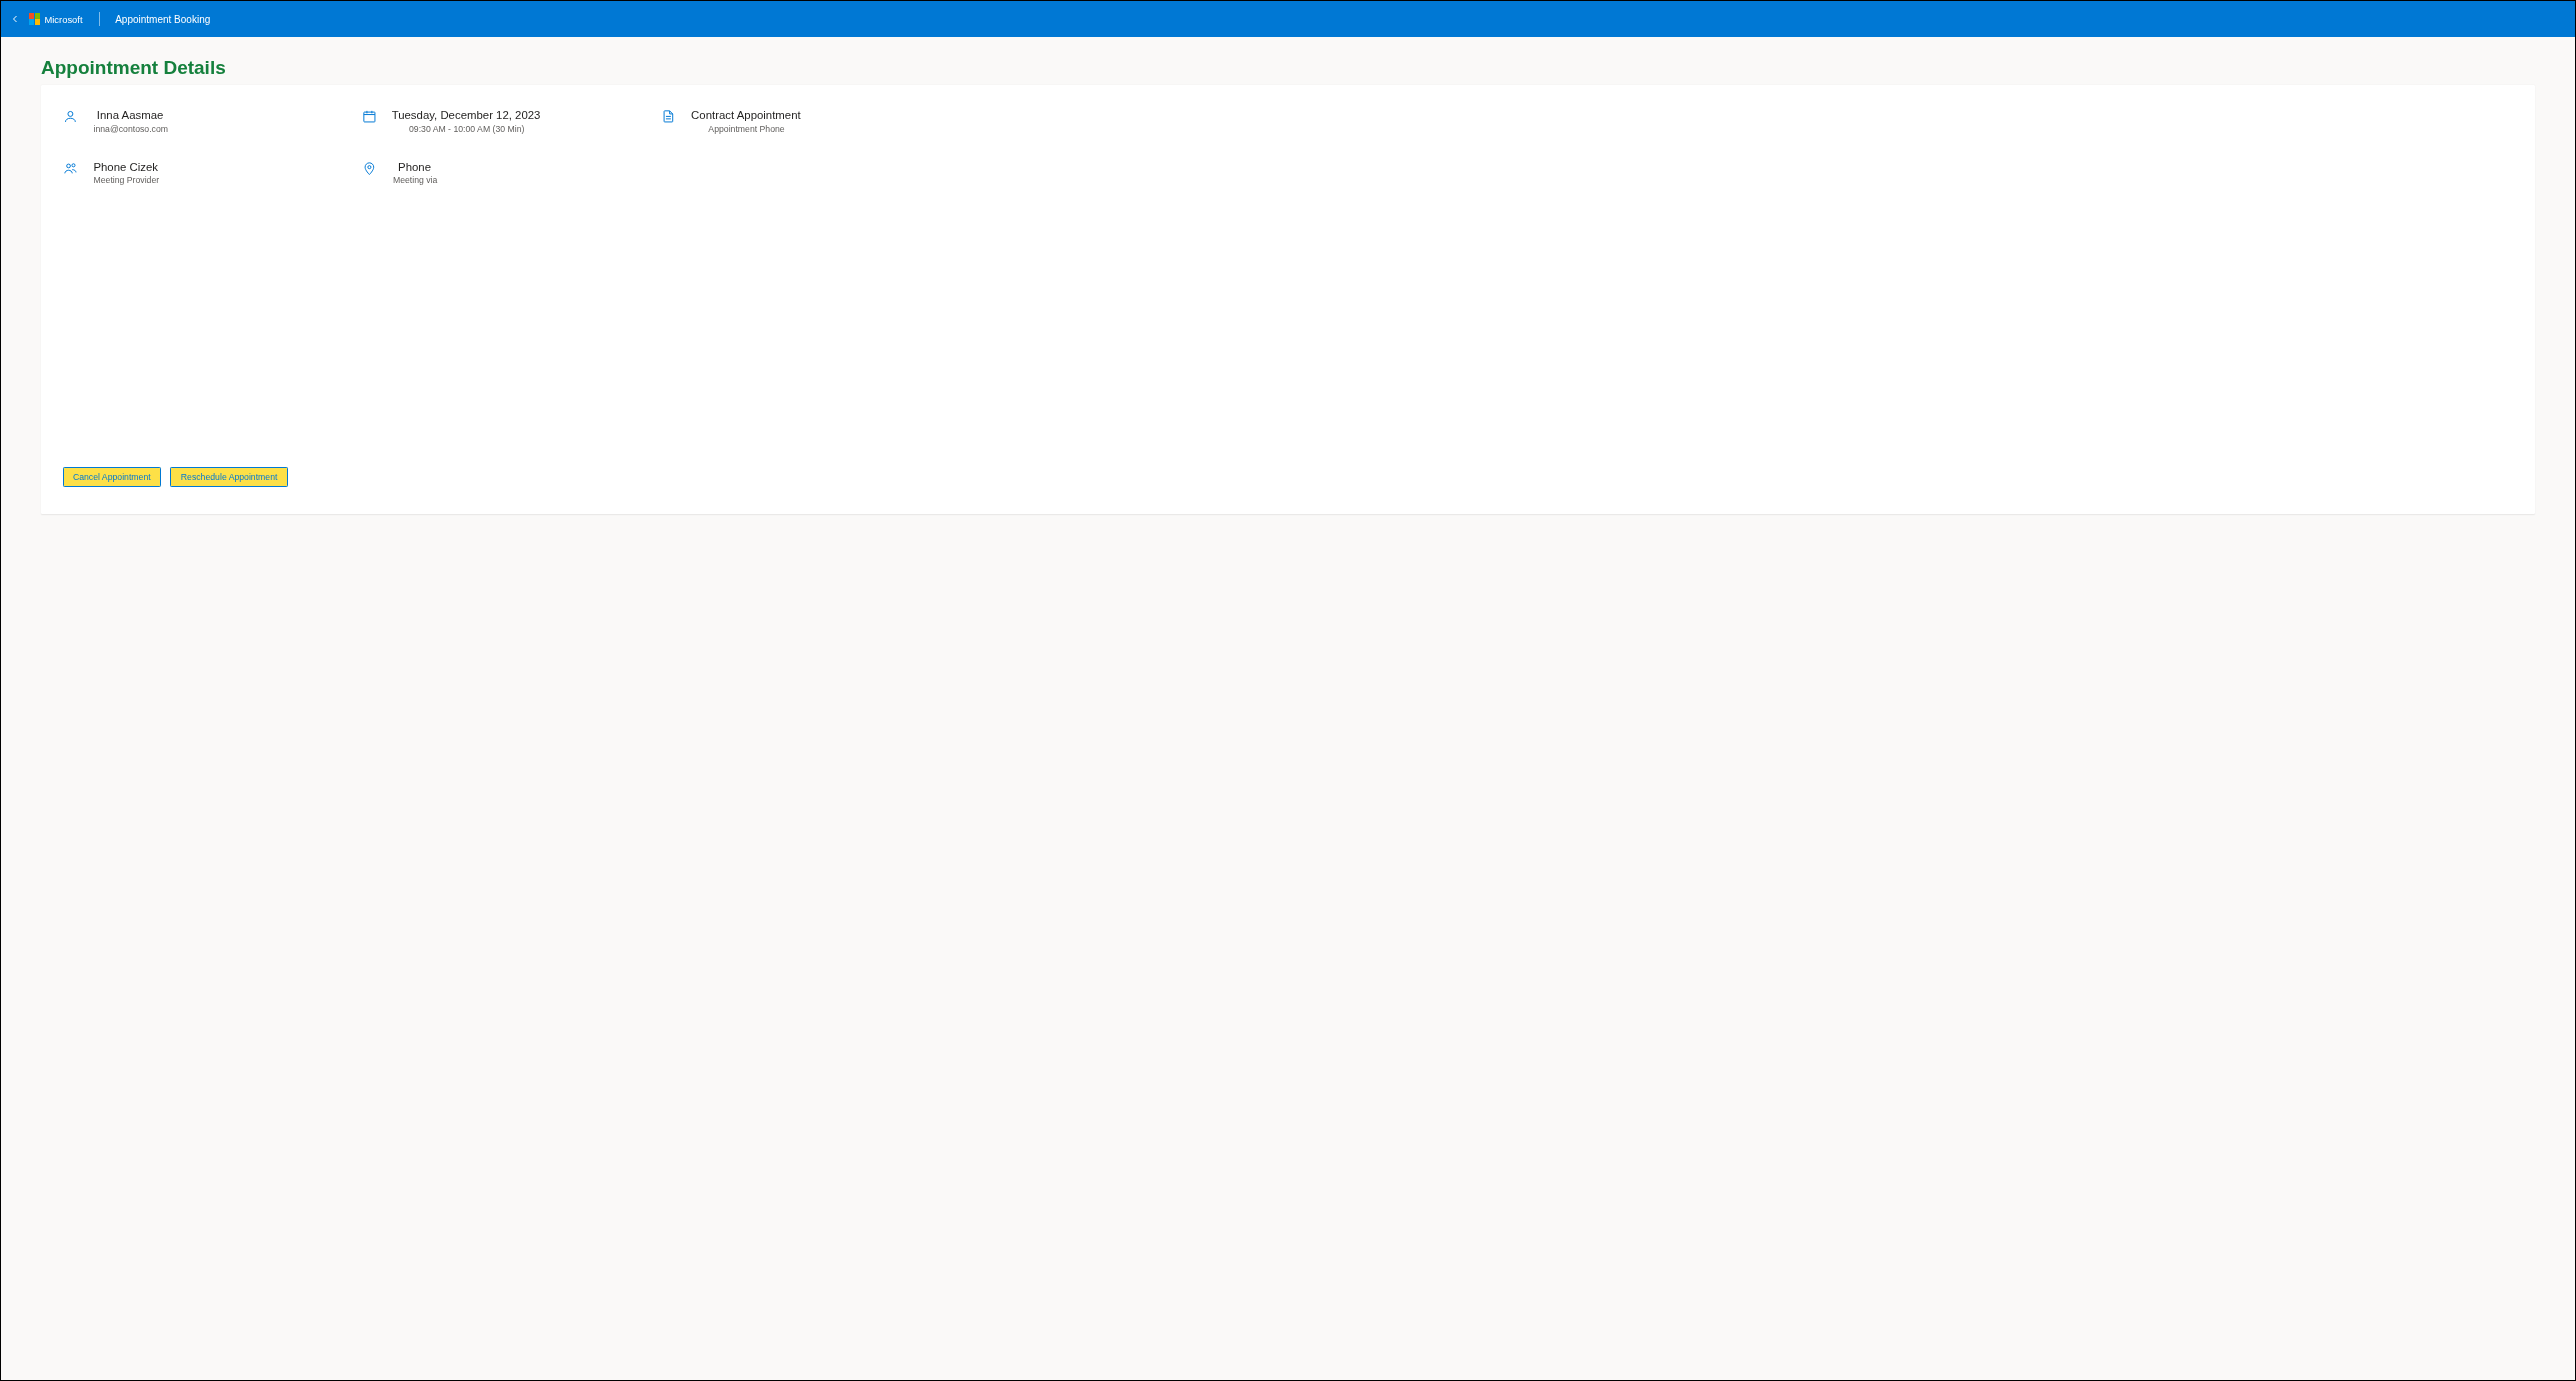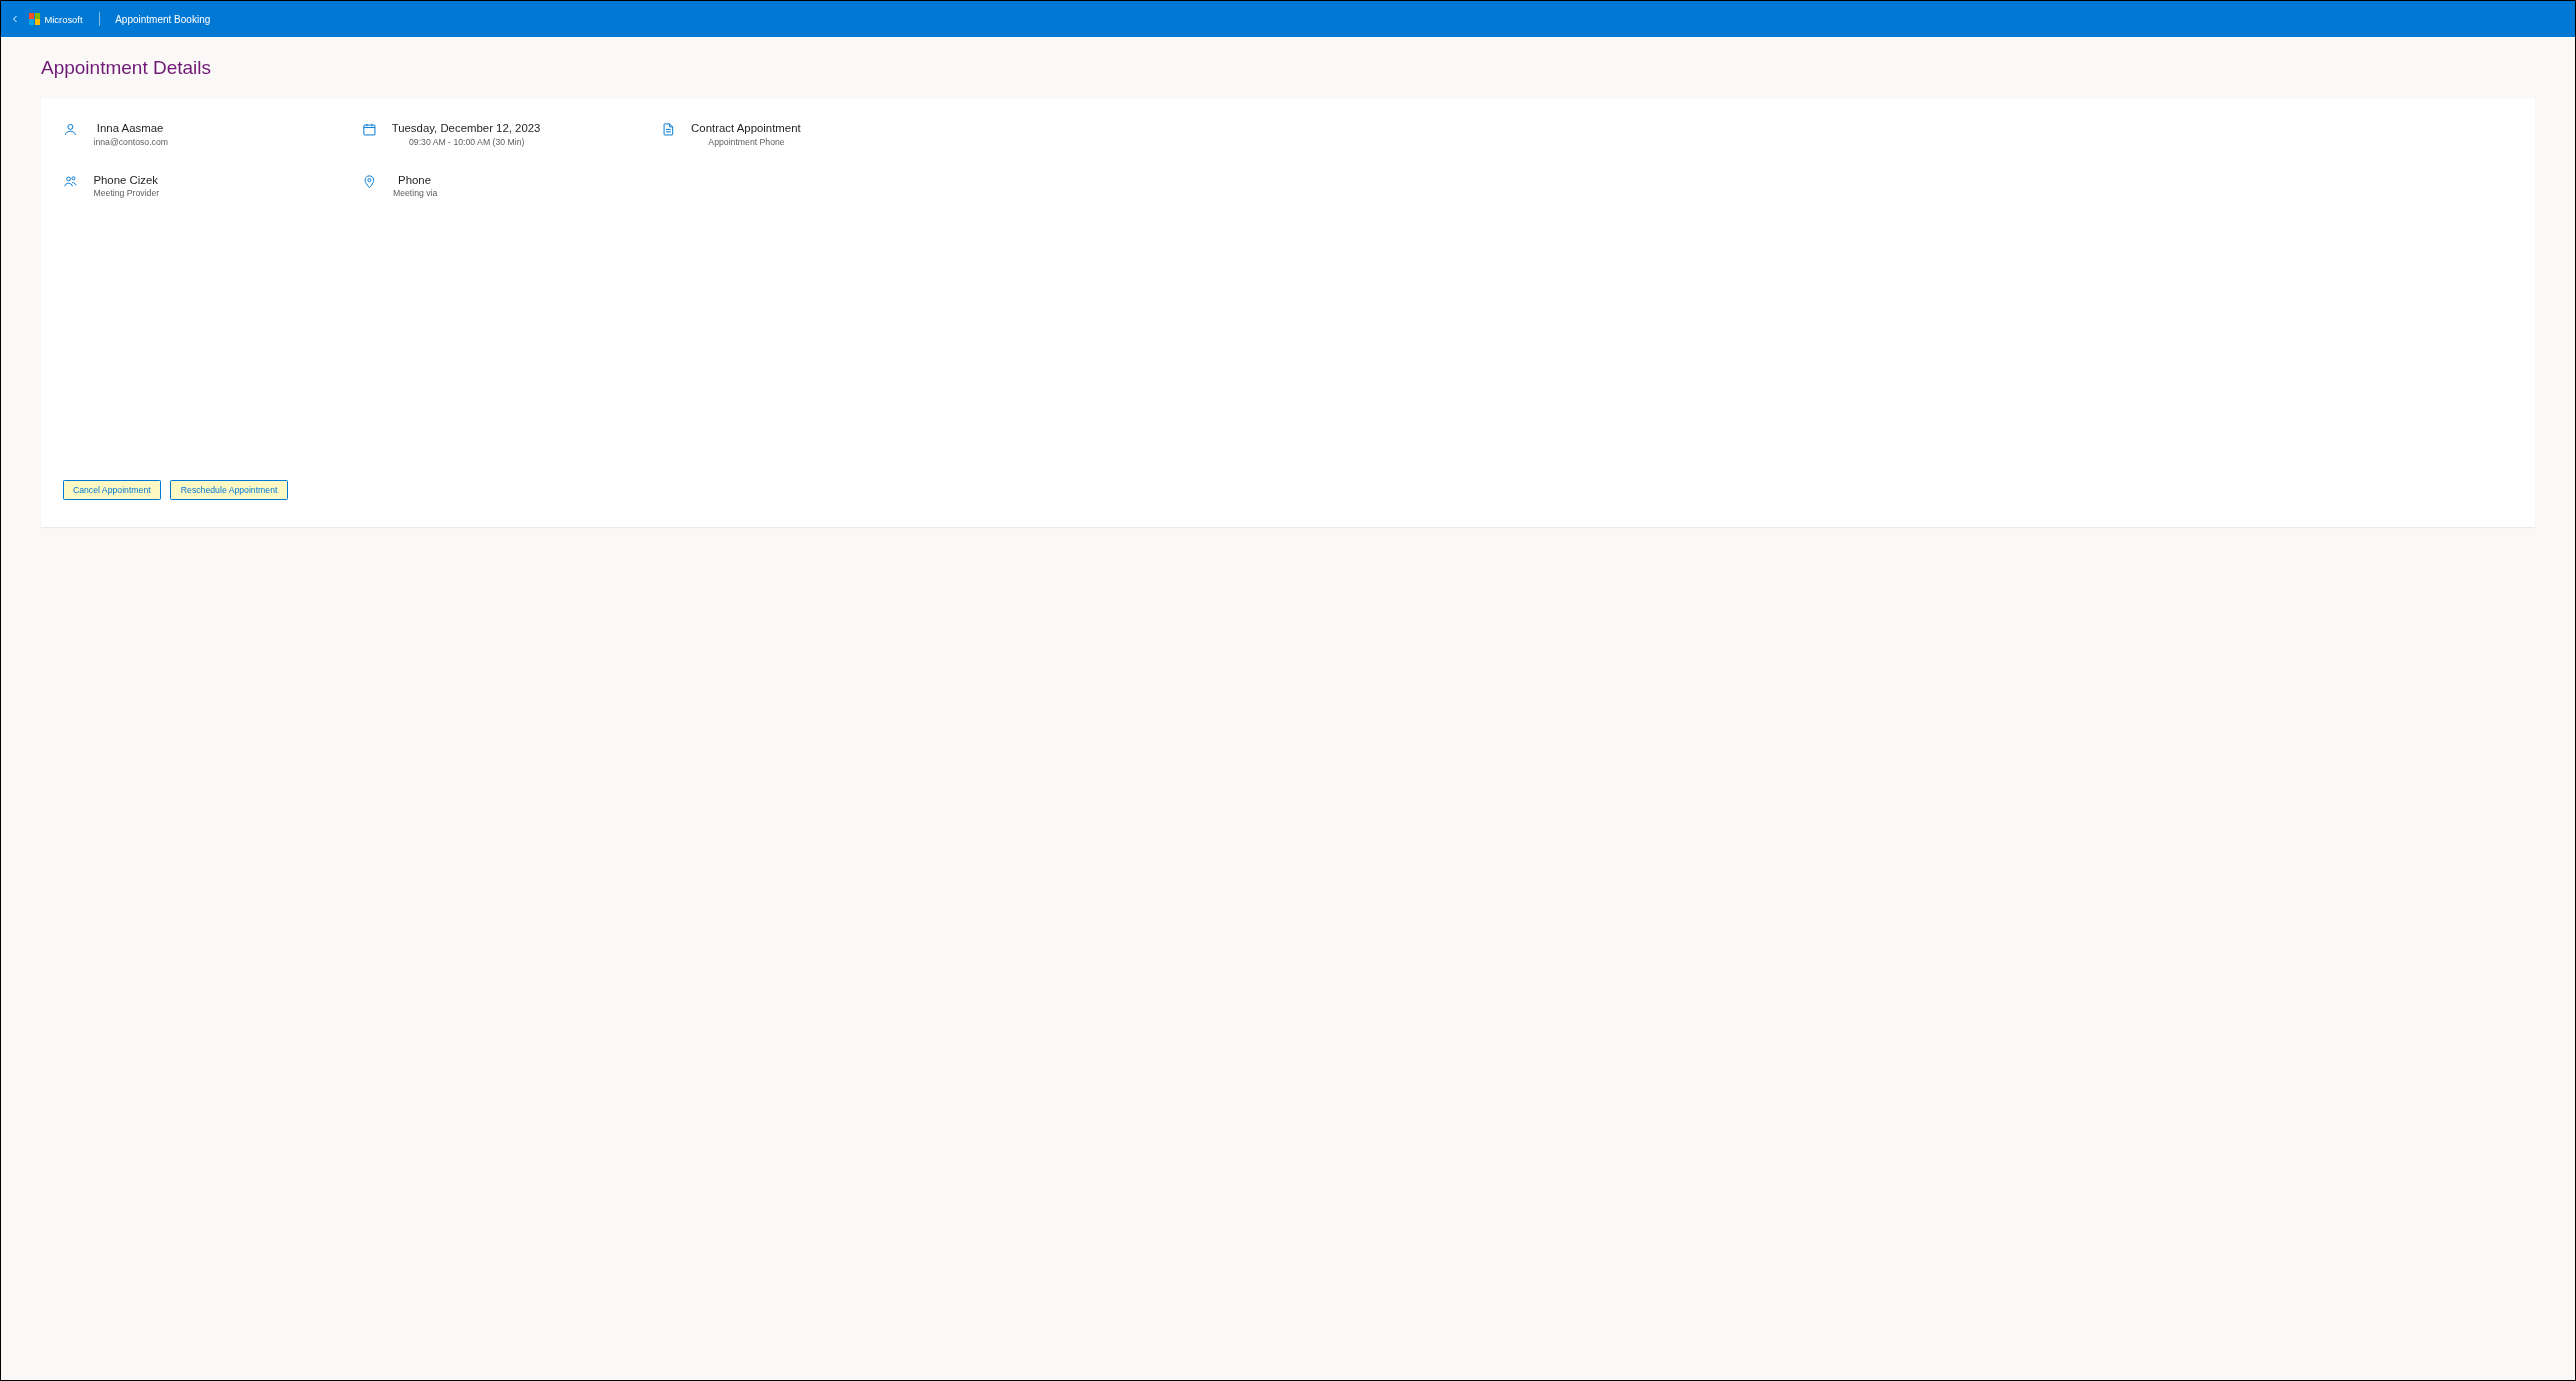--- a/index.html
+++ b/index.html
@@ -64,23 +64,23 @@
       font-size: 10px;
       font-weight: 400;
     }
     .page-body {
       background: #faf9f8;
       padding: 20px 40px;
       height: calc(100% - 24px);
     }
     .page-title {
       font-size: 19px;
-      font-weight: 400;
-      color: #701a75;
-      margin-bottom: 19px;
+      font-weight: 700;
+      color: #15803d;
+      margin-bottom: 6px;
     }
     .card {
       background: #fff;
       border-radius: 1.3px;
       box-shadow: 0 0.7px 1.3px rgba(0,0,0,0.08);
       padding: 24px 21.5px 27px 21.5px;
       min-height: 429px;
       display: flex;
       flex-direction: column;
     }
@@ -135,21 +135,21 @@
       color: #201f1e;
     }
     .actions {
       margin-top: auto;
       padding-top: 81px;
       display: flex;
       gap: 9.4px;
     }
     .btn {
       border: 0.7px solid #0078d4;
-      background: #fef9c3;
+      background: #fde047;
       color: #0078d4;
       font-size: 8.7px;
       font-weight: 500;
       padding: 4px 9.4px;
       border-radius: 1.3px;
       cursor: pointer;
     }
   </style>
 </head>
 <body>

